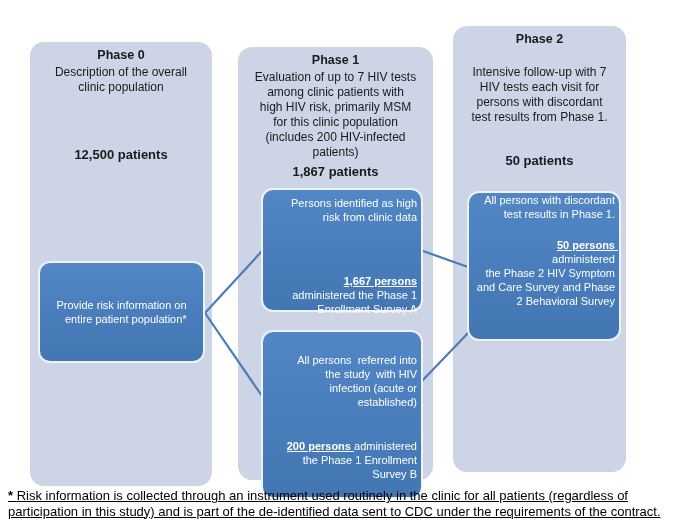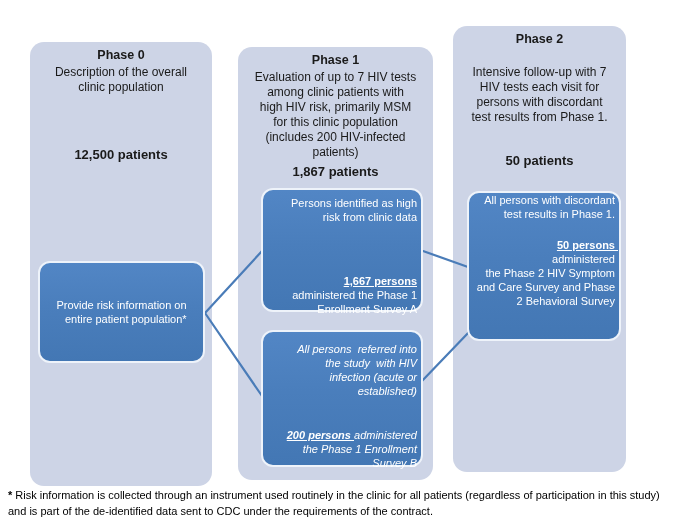--- a/index.html
+++ b/index.html
@@ -19,21 +19,21 @@
     background:linear-gradient(180deg,#5286c5 0%,#4a7ebc 45%,#4377b4 100%);
     border:2px solid #eef3fa;border-radius:12px;box-sizing:border-box;
     color:#ffffff;text-align:right;font-size:11px;line-height:14px;
   }
   .dark-box .para{white-space:pre-wrap;padding:0 4px;}
   .hl{font-weight:bold;text-decoration:underline;}
   .hl.block{display:block;}
   .connectors{position:absolute;left:0;top:0;pointer-events:none;}
   .footnote{
     position:absolute;left:8px;top:488px;width:668px;
-    font-size:11px;line-height:15.5px;color:#000000;
+    font-size:13px;line-height:15.5px;color:#000000;text-decoration:underline;
   }
   .footnote .star{font-weight:bold;}
 </style>
 </head>
 <body>
 
 <div class="stage">
 
   <div class="column" style="left:30px;top:42px;width:182px;height:444px;">
     <div class="col-header">Phase 0</div>
@@ -76,21 +76,21 @@
 
   <div class="dark-box" style="left:261px;top:188px;width:162px;height:124px;padding-top:6px;">
     <div class="para">Persons identified as high
 risk from clinic data</div>
     <div class="para" style="margin-top:22px;">
       <span class="hl block">1,667 persons</span><span>administered the Phase 1
 Enrollment Survey A</span>
     </div>
   </div>
 
-  <div class="dark-box" style="left:261px;top:330px;width:162px;height:137px;padding-top:10px;font-style:italic;">
+  <div class="dark-box" style="left:261px;top:330px;width:162px;height:169px;padding-top:21px;">
     <div class="para">All persons  referred into
 the study  with HIV
 infection (acute or
 established)</div>
     <div class="para" style="margin-top:16px;">
       <span class="hl">200 persons </span><span>administered
 the Phase 1 Enrollment
 Survey B</span>
     </div>
   </div>

